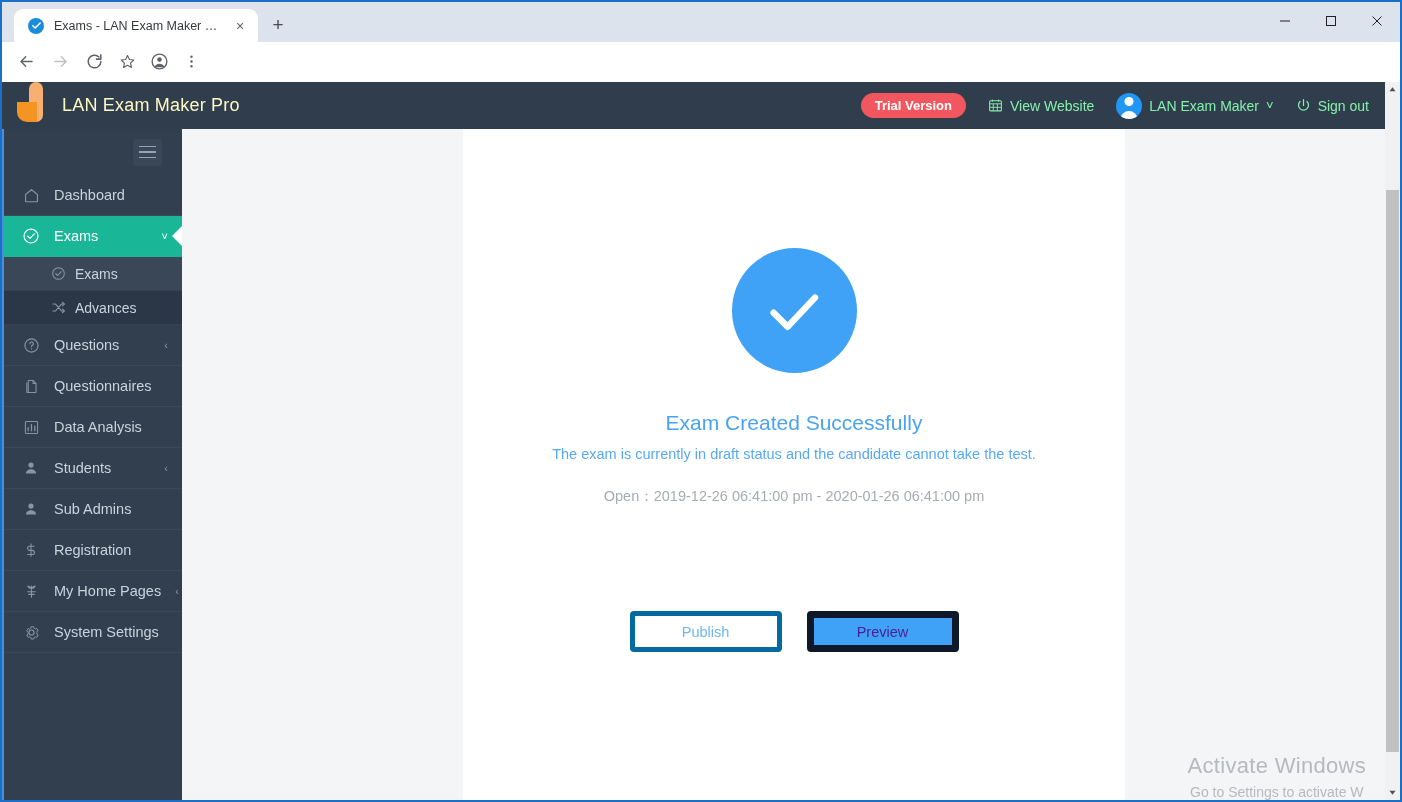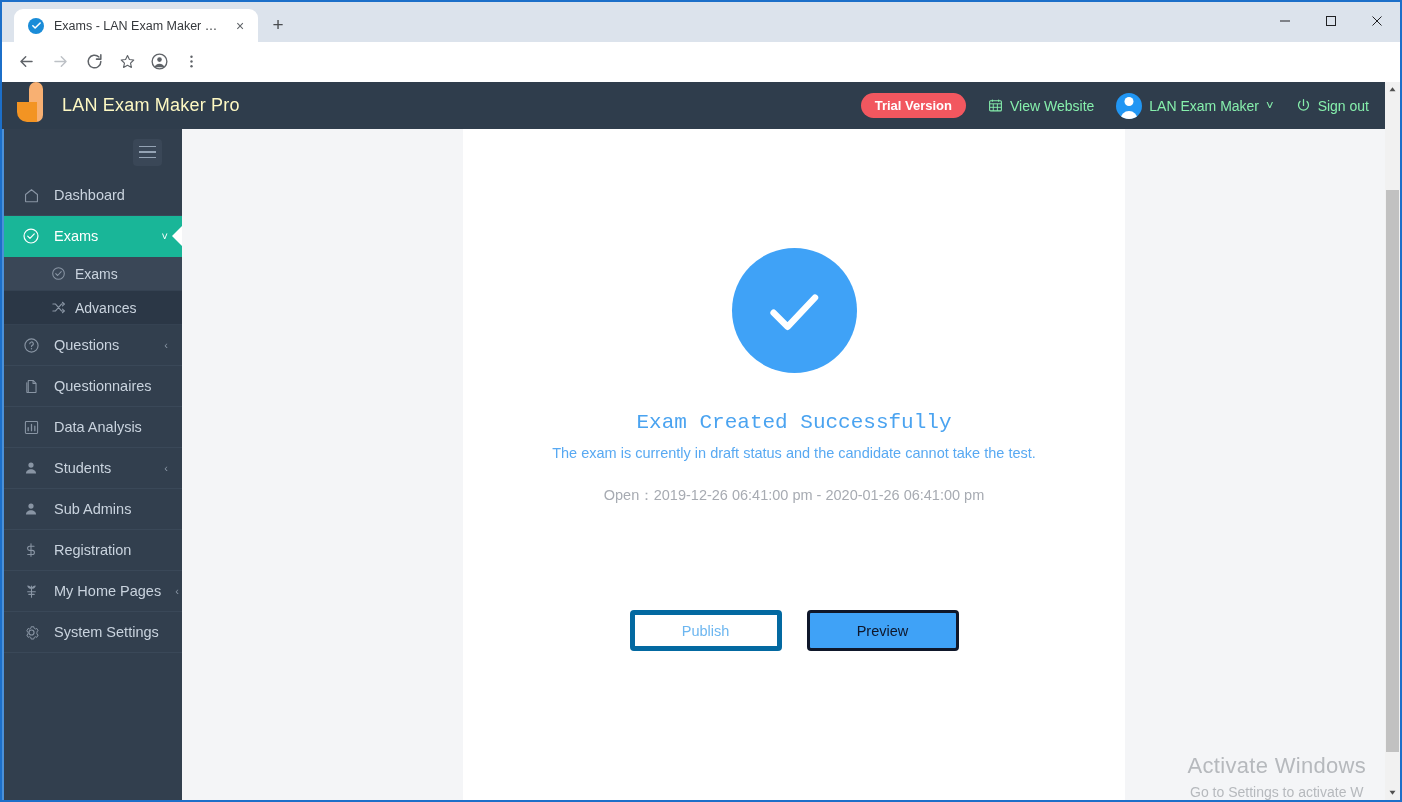--- a/index.html
+++ b/index.html
@@ -216,41 +216,41 @@
   .success-wrap {
     padding-top: 119px; text-align: center;
   }
   .success-circle {
     width: 125px; height: 125px; border-radius: 50%;
     background: #3fa2f7; margin: 0 auto;
     display: flex; align-items: center; justify-content: center;
   }
   .success-circle svg { width: 70px; height: 70px; }
   .success-title {
-    margin-top: 38px; font-size: 21px; color: #4aa3f0; font-weight: normal; font-family: Liberation Mono, monospace;
+    margin-top: 38px; font-size: 21px; color: #4aa3f0; font-weight: normal;
   }
   .success-sub {
     margin-top: 11px; font-size: 14.5px; color: #58a9f2;
   }
   .success-open {
     margin-top: 25px; font-size: 14.5px; color: #a7abb2;
   }
   .btn-row {
     margin-top: 105px; display: flex; justify-content: center; gap: 25px;
   }
   .btn {
     width: 152px; height: 41px; border-radius: 4px;
     display: flex; align-items: center; justify-content: center;
     font-size: 14.5px;
   }
   .btn-outline {
     background: #ffffff; border: 5px solid #0369a1; color: #6cb6f0;
   }
   .btn-primary {
-    background: #3fa2f7; color: #0f172a; border: 3px solid #0f172a;
+    background: #3fa2f7; color: #4c1d95; border: 7px solid #0f172a;
   }
 
   
   .watermark {
     position: absolute; right: 34px; bottom: 0; text-align: center;
     color: #b6b9bd; pointer-events: none; z-index: 2;
   }
   .wm1 { font-size: 22px; letter-spacing: .3px; }
   .wm2 { font-size: 14px; margin-top: 5px; }
 

